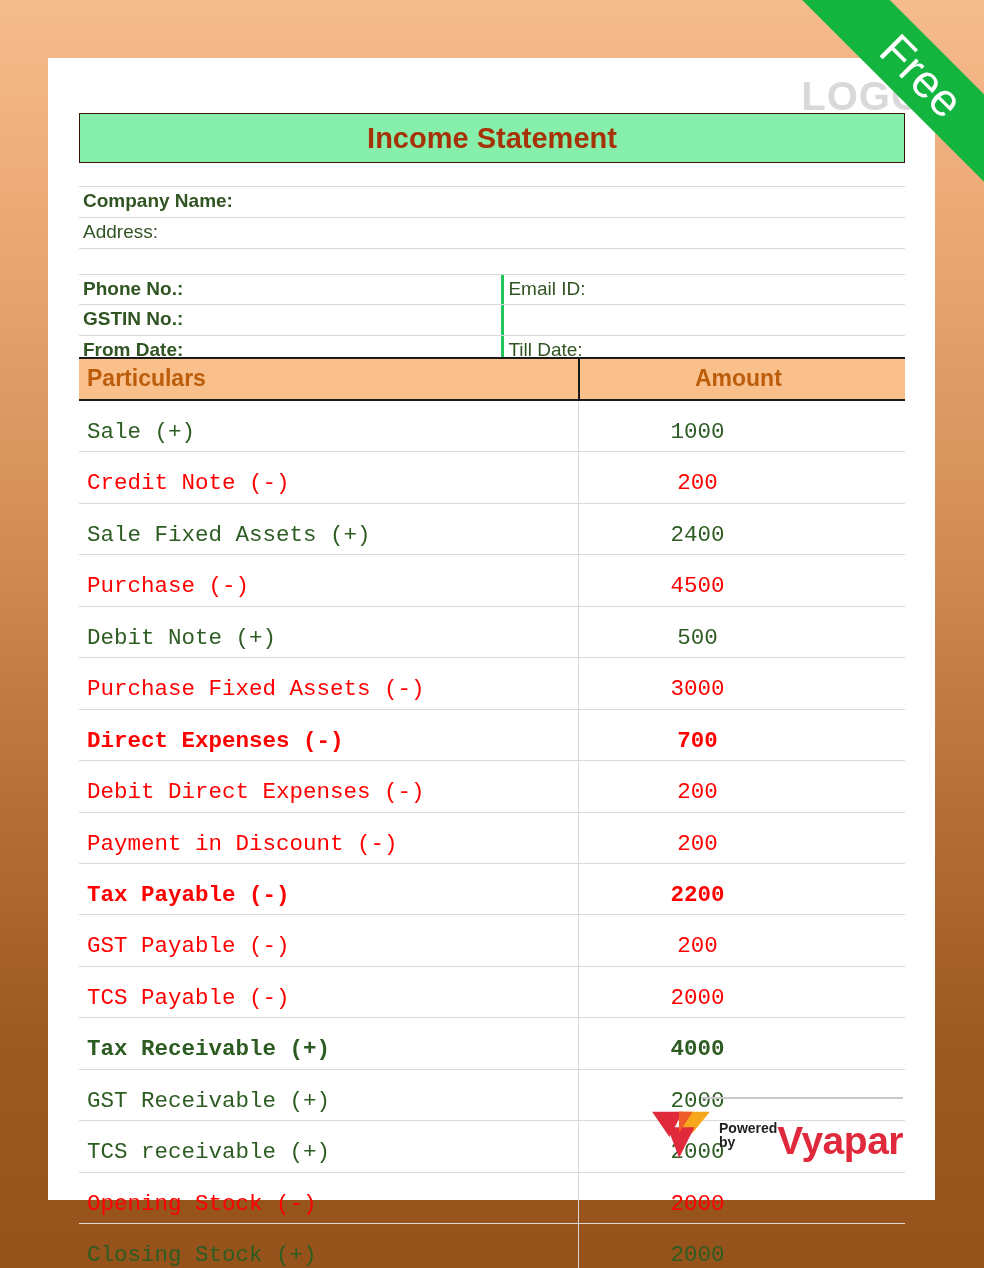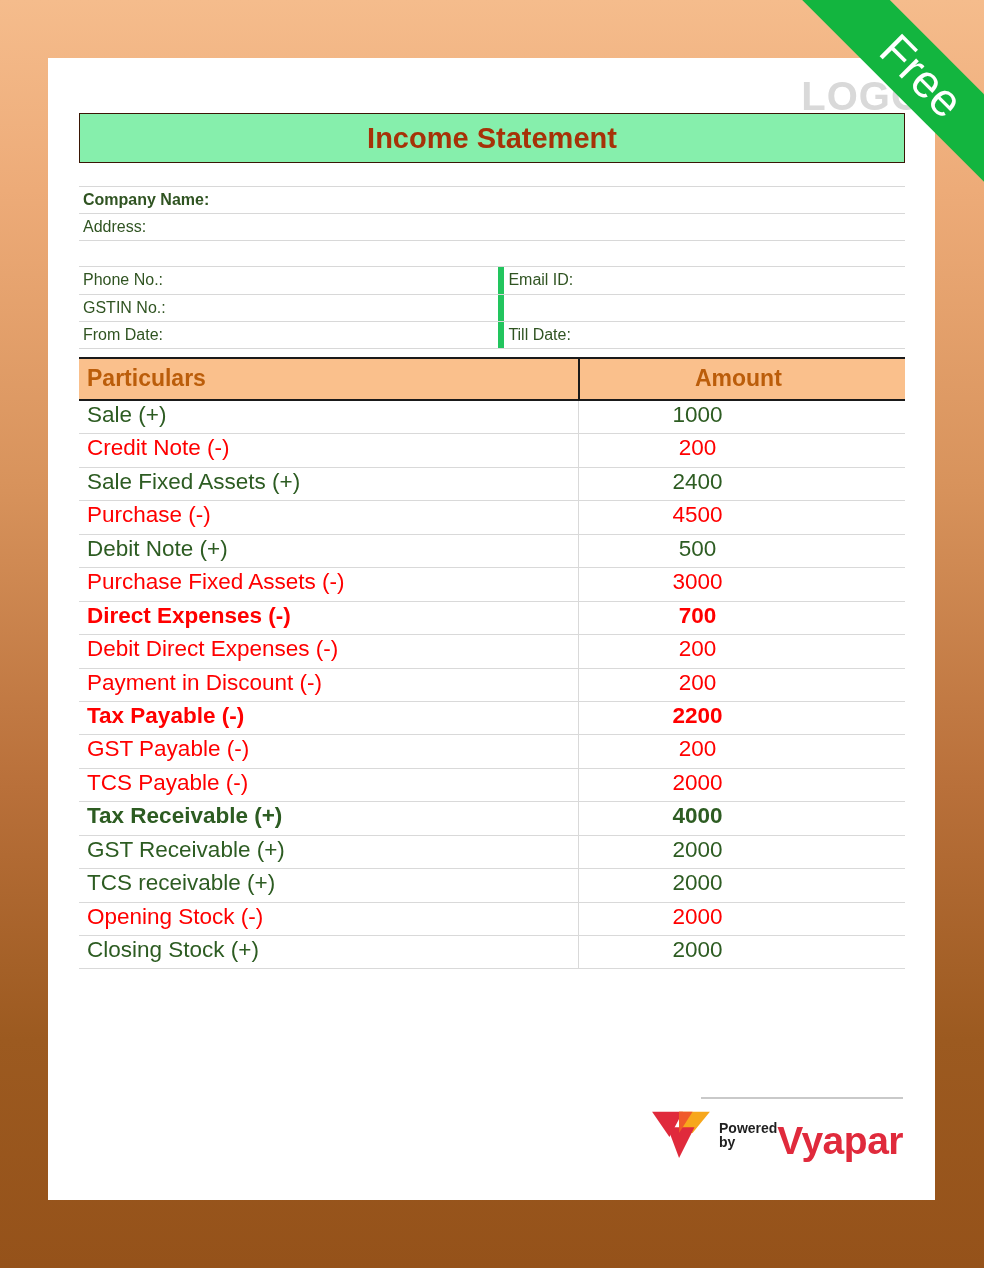--- a/index.html
+++ b/index.html
@@ -91,27 +91,27 @@
     top: 107px;
     width: 826px;
   }
   .info-row {
     display: flex;
     border-bottom: 1px solid #d8d8d8;
     min-height: 24px;
   }
   .info-cell {
     padding: 3px 4px 4px 4px;
-    font-size: 16px;
+    font-size: 19px;
     color: #305422;
     font-family: "Liberation Sans", sans-serif;
     line-height: 1.2;
   }
   .info-cell.full  { width: 100%; }
-  .info-cell.left  { width: 51.5%; border-right: 6px solid #22c55e; }
+  .info-cell.left  { width: 51.5%; border-right: 3px solid #22c55e; font-weight: bold; }
   .info-cell.right { width: 48.5%; }
   .info-cell.bold  { font-weight: bold; }
   .info-row.tall   { min-height: 26px; }
   .info-row.first  { min-height: 22px; }
   .table-wrap {
     position: absolute;
     left: 31px;
     top: 299px;
     width: 826px;
   }
@@ -135,22 +135,22 @@
     padding-left: 8px;
     border-right: 2px solid #1a1a1a;
     width: 60.5%;
   }
   table.stmt th.col-amount {
     text-align: center;
     width: 39.5%;
   }
   table.stmt td {
     font-size: 22.5px;
-    font-family: Liberation Sans, sans-serif;
-    padding: 0 4px 5px 4px;
+    font-family: Liberation Mono, monospace;
+    padding: 18px 4px 5px 4px;
     border-bottom: 1px solid #d9d9d9;
     line-height: 1.22;
   }
   table.stmt td.name {
     text-align: left;
     padding-left: 8px;
     border-right: 1px solid #d9d9d9;
   }
   table.stmt td.amt {
     text-align: center;

